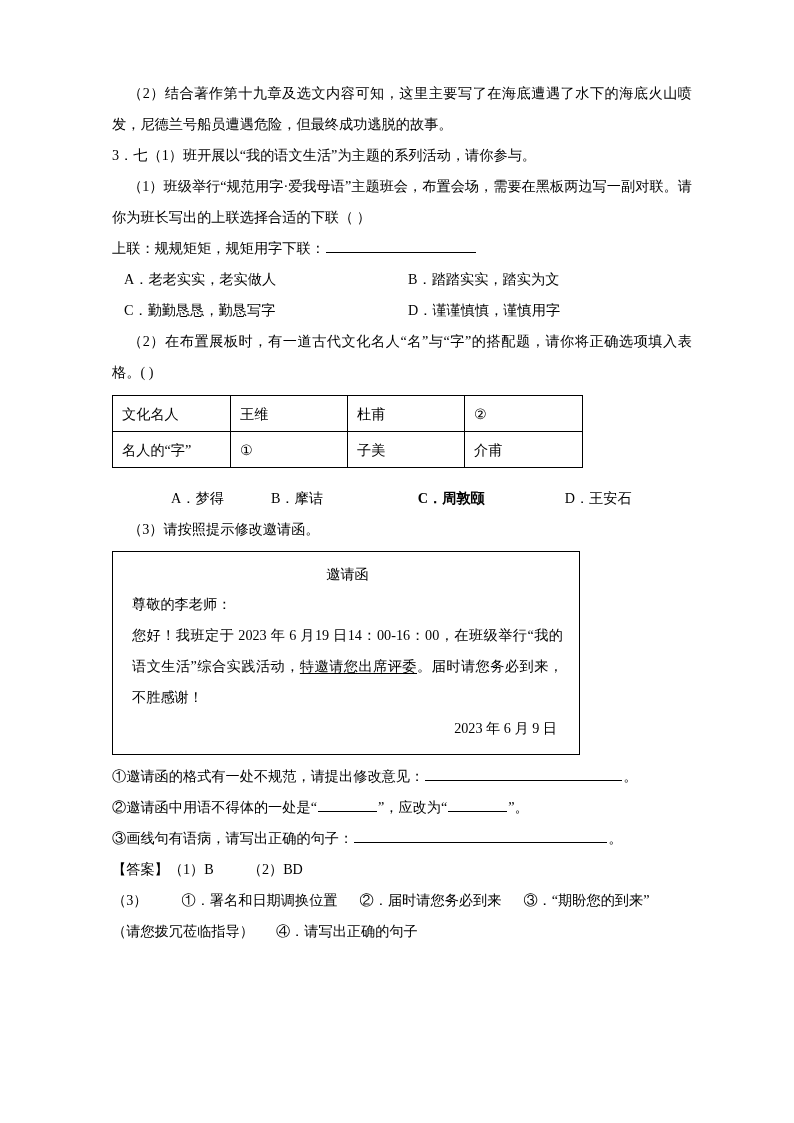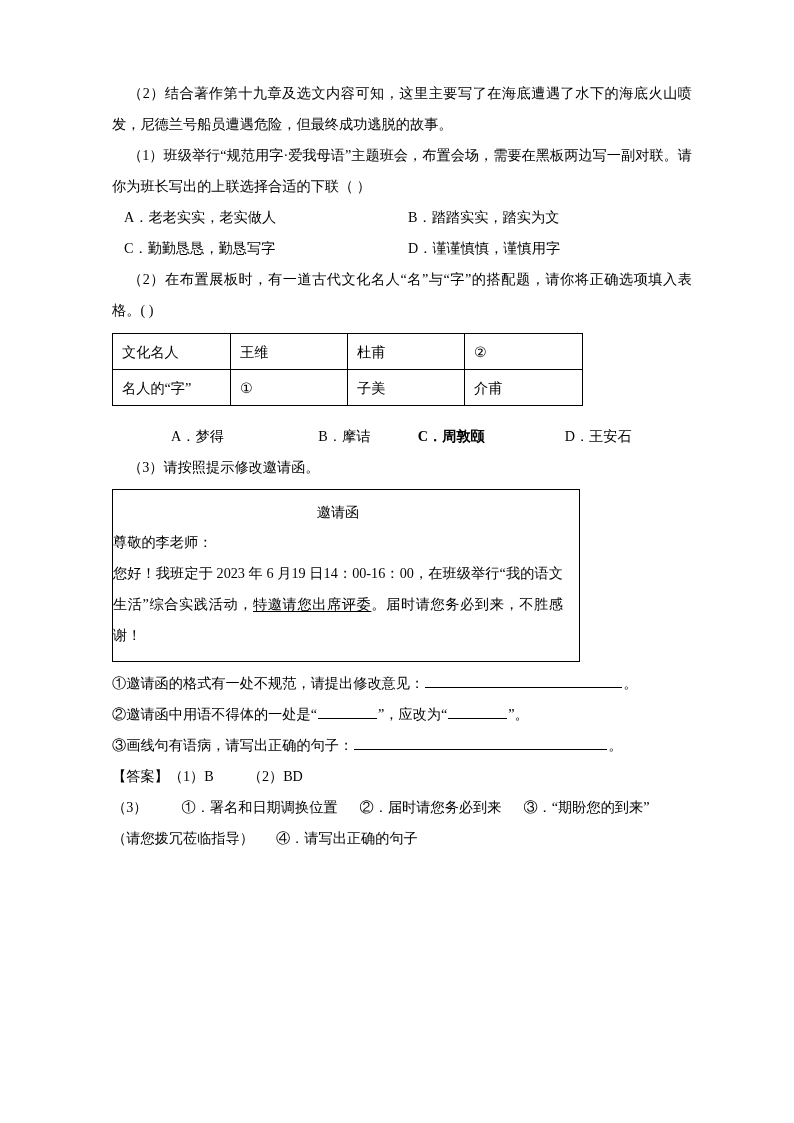--- a/index.html
+++ b/index.html
@@ -46,21 +46,21 @@
   .opt-row.two > .opt {
     width: 50%;
   }
   .opt-row.two > .opt:first-child {
     padding-left: 12px;
   }
   .opt-row.four {
     justify-content: flex-start;
   }
   .opt-row.four > .opt:nth-child(1) { width: 150px; padding-left: 12px; text-align: center; }
-  .opt-row.four > .opt:nth-child(2) { width: 150px; text-align: center; }
+  .opt-row.four > .opt:nth-child(2) { width: 150px; }
   .opt-row.four > .opt:nth-child(3) { width: 150px; font-weight: bold; }
   .opt-row.four > .opt:nth-child(4) { width: 130px; }
   .opt {
     white-space: nowrap;
   }
   
   .blank {
     display: inline-block;
     border-bottom: 1.3px solid #000;
     vertical-align: baseline;
@@ -89,21 +89,21 @@
   table.name-table col.c1 { width: 118px; }
   table.name-table col.c2 { width: 117px; }
   table.name-table col.c3 { width: 117px; }
   table.name-table col.c4 { width: 118px; }
   
   .invite-box {
     border: 1.3px solid #000;
     width: 468px;
     box-sizing: border-box;
     margin: 6px 0 0 0;
-    padding: 7px 16px 10px 0;
+    padding: 7px 16px 10px 19px;
   }
   .invite-title {
     text-align: center;
     font-size: 14.2px;
     line-height: 30px;
   }
   .invite-body {
     font-size: 14.2px;
     line-height: 31px;
     text-align: justify;
@@ -128,23 +128,27 @@
   .gap-md { display: inline-block; width: 22px; }
 </style>
 </head>
 <body>
 
 <div class="page">
   <div class="doc">
 
     <p class="para indent1">（2）结合著作第十九章及选文内容可知，这里主要写了在海底遭遇了水下的海底火山喷发，尼德兰号船员遭遇危险，但最终成功逃脱的故事。</p>
 
+    <p class="para">3．七（1）班开展以“我的语文生活”为主题的系列活动，请你参与。</p>
 
     <p class="para indent1">（1）班级举行“规范用字·爱我母语”主题班会，布置会场，需要在黑板两边写一副对联。请你为班长写出的上联选择合适的下联（     ）</p>
 
+    <p class="para">
+      <span>上联：规规矩矩，规矩用字下联：</span><span class="blank w150"></span>
+    </p>
 
     <div class="opt-row two">
       <span class="opt">A．老老实实，老实做人</span>
       <span class="opt">B．踏踏实实，踏实为文</span>
     </div>
     <div class="opt-row two">
       <span class="opt">C．勤勤恳恳，勤恳写字</span>
       <span class="opt">D．谨谨慎慎，谨慎用字</span>
     </div>
 
@@ -183,20 +187,21 @@
     </div>
 
     <p class="para indent1">（3）请按照提示修改邀请函。</p>
 
     <div class="invite-box">
       <p class="invite-title">邀请函</p>
       <p class="invite-body">尊敬的李老师：</p>
       <p class="invite-body body-indent">
         <span>您好！我班定于 2023 年 6 月19 日14：00-16：00，在班级举行“我的语文生活”综合实践活动，</span><span class="uline">特邀请您出席评委</span><span>。届时请您务必到来，不胜感谢！</span>
       </p>
+      <p class="invite-sign">2023 年 6 月 9 日</p>
     </div>
 
     <div class="spacer-6"></div>
 
     <p class="para">
       <span>①邀请函的格式有一处不规范，请提出修改意见：</span><span class="blank w195"></span><span>。</span>
     </p>
 
     <p class="para">
       <span>②邀请函中用语不得体的一处是“</span><span class="blank w60"></span><span>”，应改为“</span><span class="blank w60"></span><span>”。</span>

